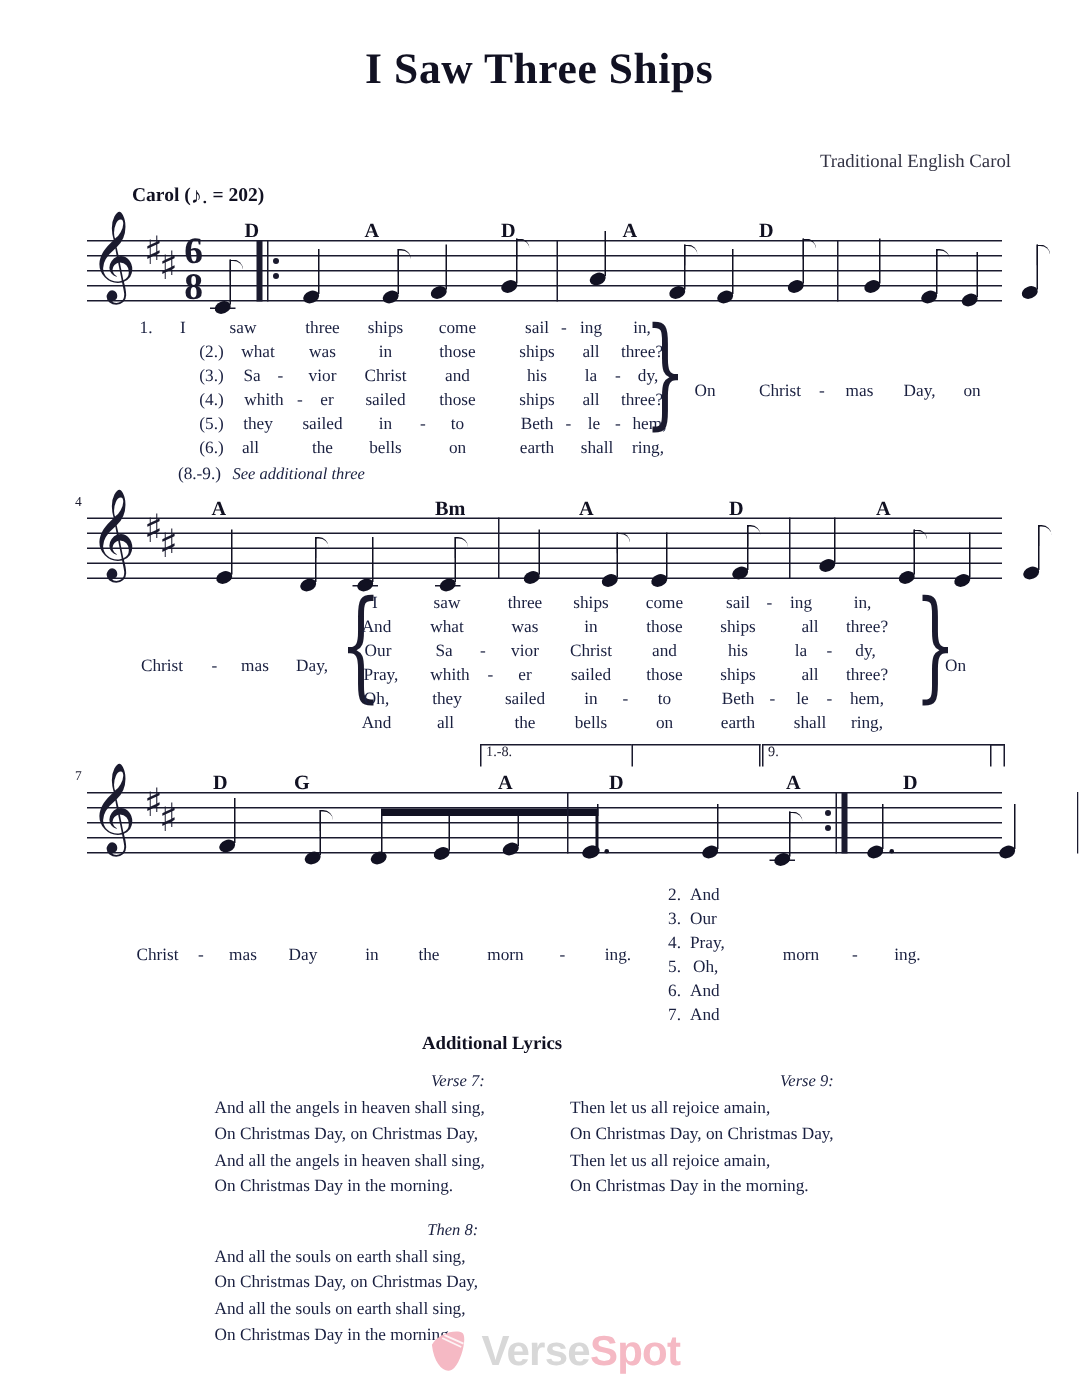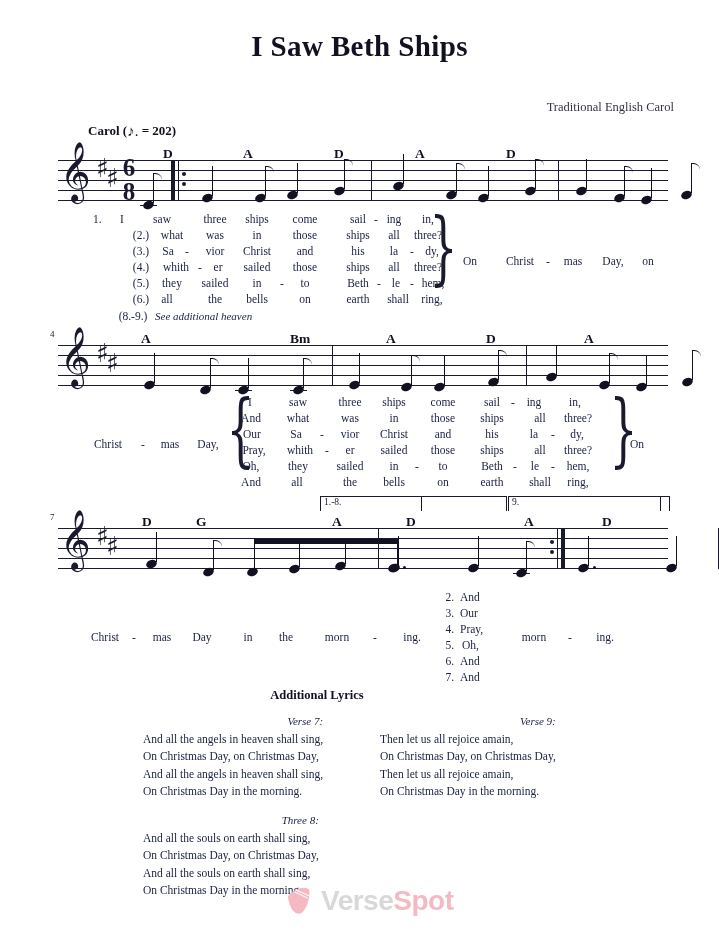--- a/index.html
+++ b/index.html
@@ -236,21 +236,21 @@
     line-height: 80px;
     font-family: "DejaVu Serif", serif;
     color: #1a1a2e;
     transform: scaleX(0.55);
   }
 
   
   .addl-heading {
     position: absolute;
     top: 688px;
-    left: 0;
+    left: 11px;
     width: 634px;
     text-align: center;
     font-size: 12.5px;
     font-weight: bold;
     color: #111122;
   }
   .verse-block {
     position: absolute;
     font-size: 11.5px;
     line-height: 17.5px;
@@ -284,21 +284,21 @@
     letter-spacing: -0.5px;
   }
   .wm-riff { color: #d8d8d8; }
   .wm-spot { color: #f5b9c4; }
 </style>
 </head>
 <body>
 
 <div class="page">
 
-  <div class="title">I Saw Beth Ships</div>
+  <div class="title">I Saw Three Ships</div>
   <div class="composer">Traditional English Carol</div>
   <div class="tempo">
     <span>Carol</span>
     <span>(</span><span class="noteglyph">♪.</span>
     <span>= 202)</span>
   </div>
 
   <div class="system" style="top:160px;">
     <div class="staff">
       <div class="line l0"></div>
@@ -440,21 +440,21 @@
     <div class="lyric-cell" style="left:141px; top:293px;">(6.)</div>
     <div class="lyric-cell" style="left:167px; top:293px;">all</div>
     <div class="lyric-cell" style="left:215px; top:293px;">the</div>
     <div class="lyric-cell" style="left:257px; top:293px;">bells</div>
     <div class="lyric-cell" style="left:305px; top:293px;">on</div>
     <div class="lyric-cell" style="left:358px; top:293px;">earth</div>
     <div class="lyric-cell" style="left:398px; top:293px;">shall</div>
     <div class="lyric-cell" style="left:432px; top:293px;">ring,</div>
 
     <div class="lyric-cell" style="left:133px; top:310px;">(8.-9.)</div>
-    <div class="italic-note" style="left:155px; top:310px;">See additional heaven</div>
+    <div class="italic-note" style="left:155px; top:310px;">See additional three</div>
 
     <div class="brace" style="left:418px; top:208px;">}</div>
 
     <div class="lyric-cell" style="left:470px; top:255px;">On</div>
     <div class="lyric-cell" style="left:520px; top:255px;">Christ</div>
     <div class="lyric-cell" style="left:548px; top:255px;">-</div>
     <div class="lyric-cell" style="left:573px; top:255px;">mas</div>
     <div class="lyric-cell" style="left:613px; top:255px;">Day,</div>
     <div class="lyric-cell" style="left:648px; top:255px;">on</div>
   </div>
@@ -723,21 +723,21 @@
 
   <div class="verse-block" style="left:143px; top:713px;">
     <div class="vtitle">Verse 7:</div>
     <div class="vline">And all the angels in heaven shall sing,</div>
     <div class="vline">On Christmas Day, on Christmas Day,</div>
     <div class="vline">And all the angels in heaven shall sing,</div>
     <div class="vline">On Christmas Day in the morning.</div>
   </div>
 
   <div class="verse-block" style="left:143px; top:812px;">
-    <div class="vtitle">Three 8:</div>
+    <div class="vtitle">Then 8:</div>
     <div class="vline">And all the souls on earth shall sing,</div>
     <div class="vline">On Christmas Day, on Christmas Day,</div>
     <div class="vline">And all the souls on earth shall sing,</div>
     <div class="vline">On Christmas Day in the morning.</div>
   </div>
 
   <div class="verse-block" style="left:380px; top:713px;">
     <div class="vtitle">Verse 9:</div>
     <div class="vline">Then let us all rejoice amain,</div>
     <div class="vline">On Christmas Day, on Christmas Day,</div>

